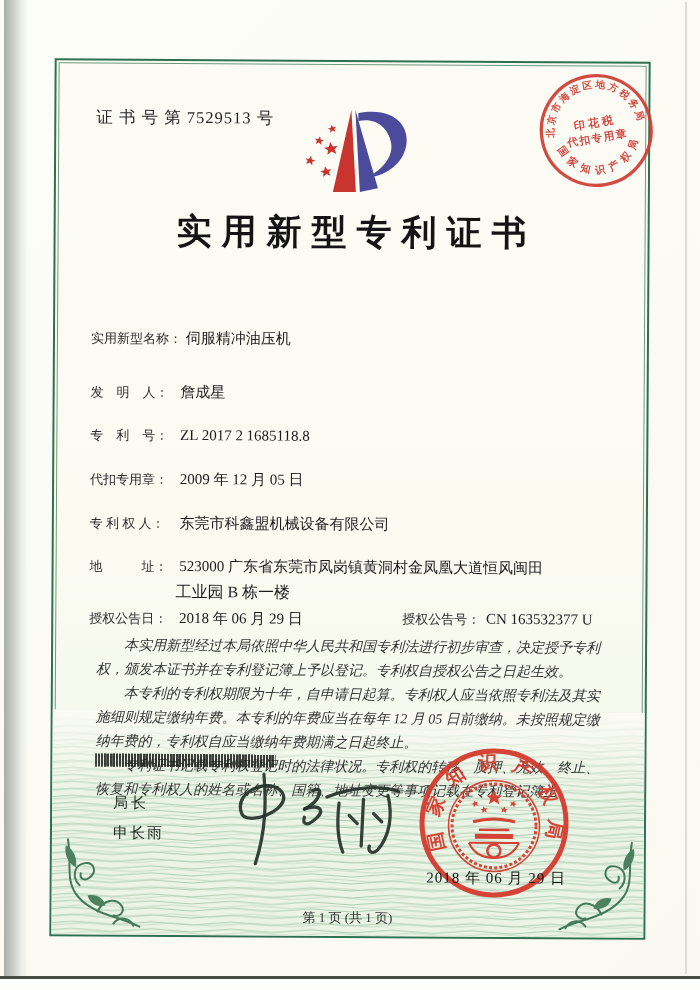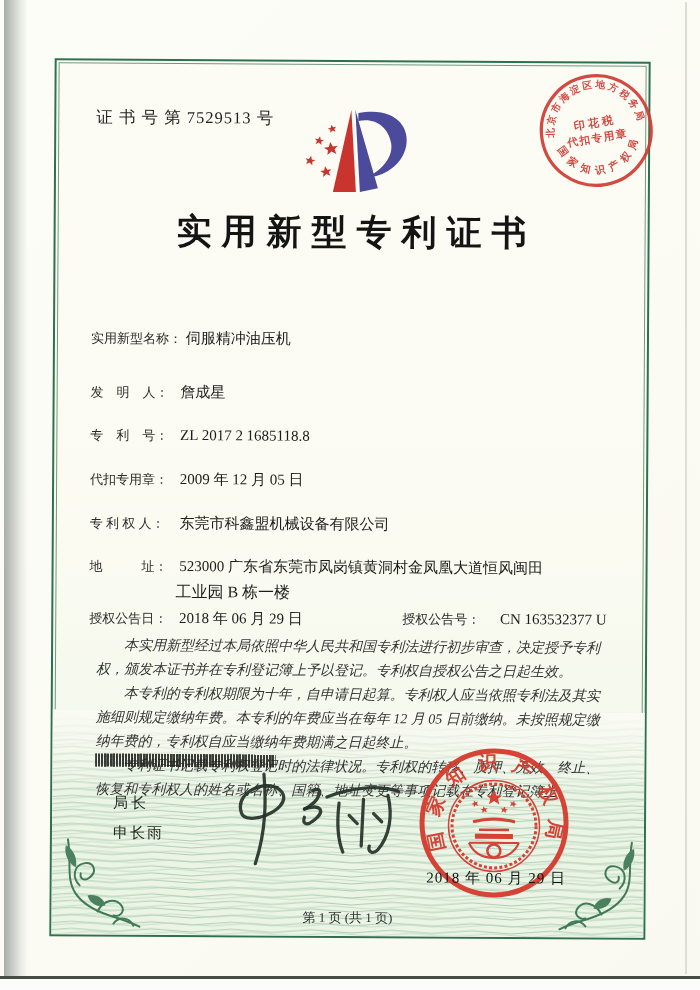--- a/index.html
+++ b/index.html
@@ -181,21 +181,21 @@
     <div class="row" style="top:496px">
       <span class="label">地　　　址：</span>
       <span class="value">523000 广东省东莞市凤岗镇黄洞村金凤凰大道恒风闽田</span>
     </div>
     <div class="addr2" style="top:521px">工业园 B 栋一楼</div>
 
     <div class="row" style="top:548px">
       <span class="label">授权公告日：</span>
       <span class="value">2018 年 06 月 29 日</span>
       <span class="grant-no">
-        <span class="label" style="min-width:0;margin-right:16px">授权公告号：</span>
+        <span class="label" style="min-width:0;margin-right:2px">授权公告号：</span>
         <span class="value">CN 163532377 U</span>
       </span>
     </div>
 
     <div class="paras">
       <p>本实用新型经过本局依照中华人民共和国专利法进行初步审查，决定授予专利权，颁发本证书并在专利登记簿上予以登记。专利权自授权公告之日起生效。</p>
       <p>本专利的专利权期限为十年，自申请日起算。专利权人应当依照专利法及其实施细则规定缴纳年费。本专利的年费应当在每年 12 月 05 日前缴纳。未按照规定缴纳年费的，专利权自应当缴纳年费期满之日起终止。</p>
       <p>专利证书记载专利权登记时的法律状况。专利权的转移、质押、无效、终止、恢复和专利权人的姓名或名称、国籍、地址变更等事项记载在专利登记簿上。</p>
     </div>
 

